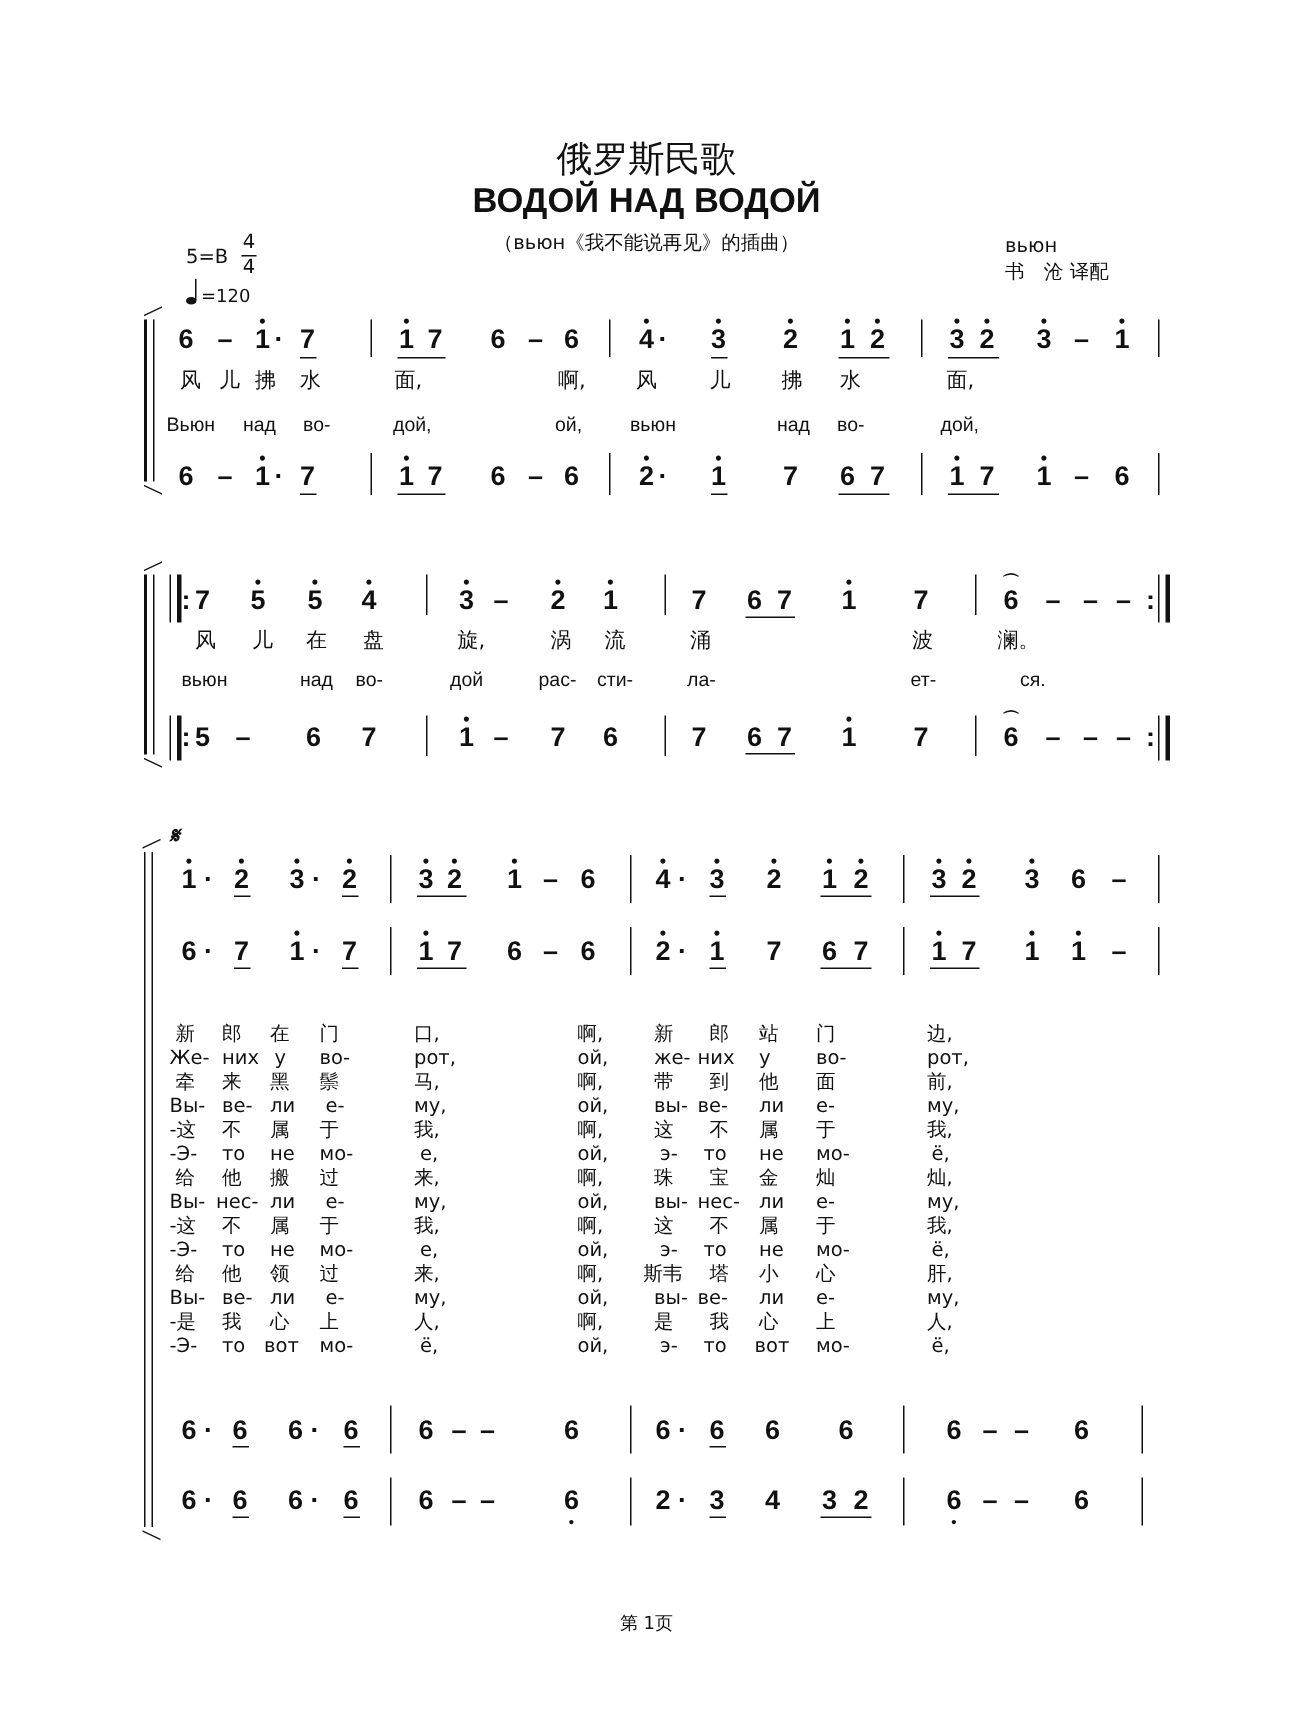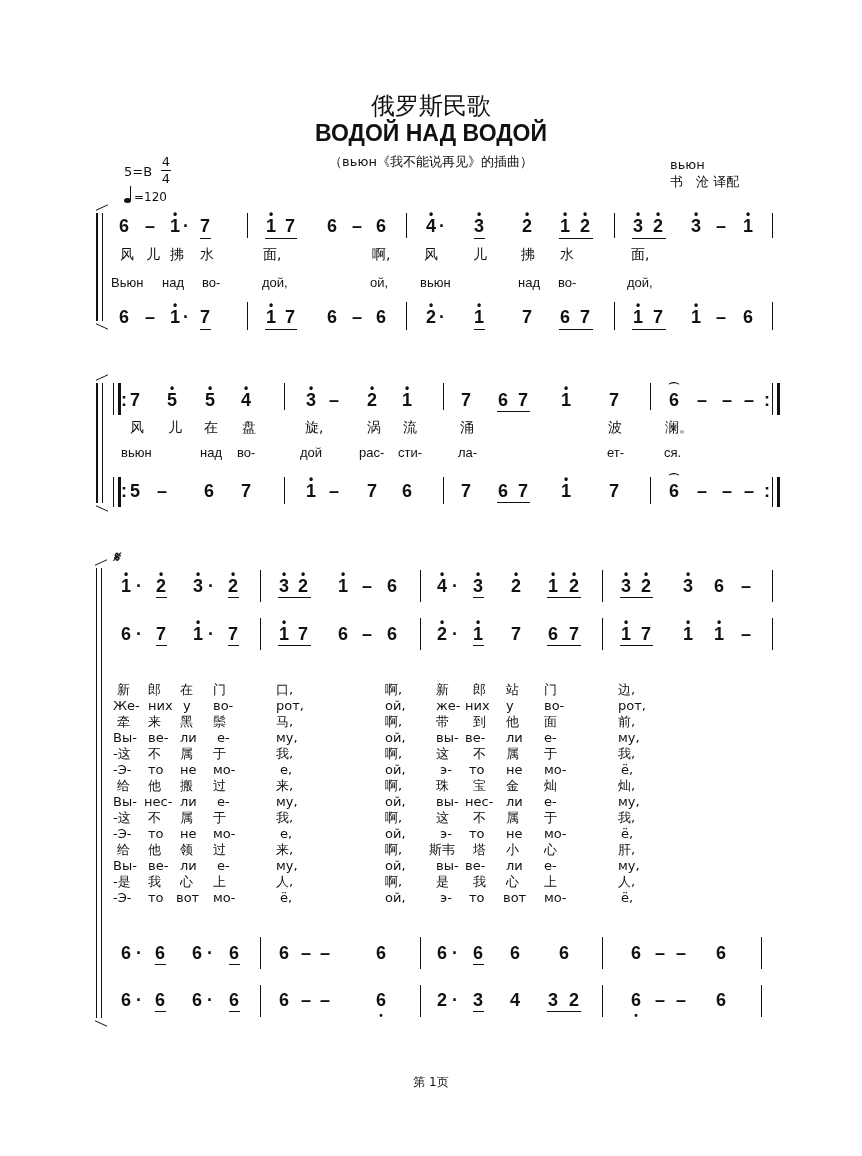--- a/index.html
+++ b/index.html
@@ -198,21 +198,21 @@
 </div>
 <div>
   <span class="lyr-ru" style="left:121px;top:445px">вьюн</span>
   <span class="lyr-ru" style="left:200px;top:445px">над</span>
   <span class="lyr-ru" style="left:237px;top:445px">во-</span>
   <span class="lyr-ru" style="left:300px;top:445px">дой</span>
   <span class="lyr-ru" style="left:359px;top:445px">рас-</span>
   <span class="lyr-ru" style="left:398px;top:445px">сти-</span>
   <span class="lyr-ru" style="left:458px;top:445px">ла-</span>
   <span class="lyr-ru" style="left:607px;top:445px">ет-</span>
-  <span class="lyr-ru" style="left:664px;top:445px">ся.</span>
+  <span class="lyr-ru" style="left:680px;top:445px">ся.</span>
 </div>
 
 <div>
   <span class="n repeat-dots" style="left:121px;top:481px">:</span>
   <span class="n" style="left:130px;top:481px">5</span>
     <span class="n" style="left:157px;top:481px">–</span>
   <span class="n" style="left:204px;top:481px">6</span>
     <span class="n" style="left:241px;top:481px">7</span>
   <span class="n" style="left:306px;top:481px">1<span class="hi">•</span></span>
     <span class="n" style="left:329px;top:481px">–</span>

